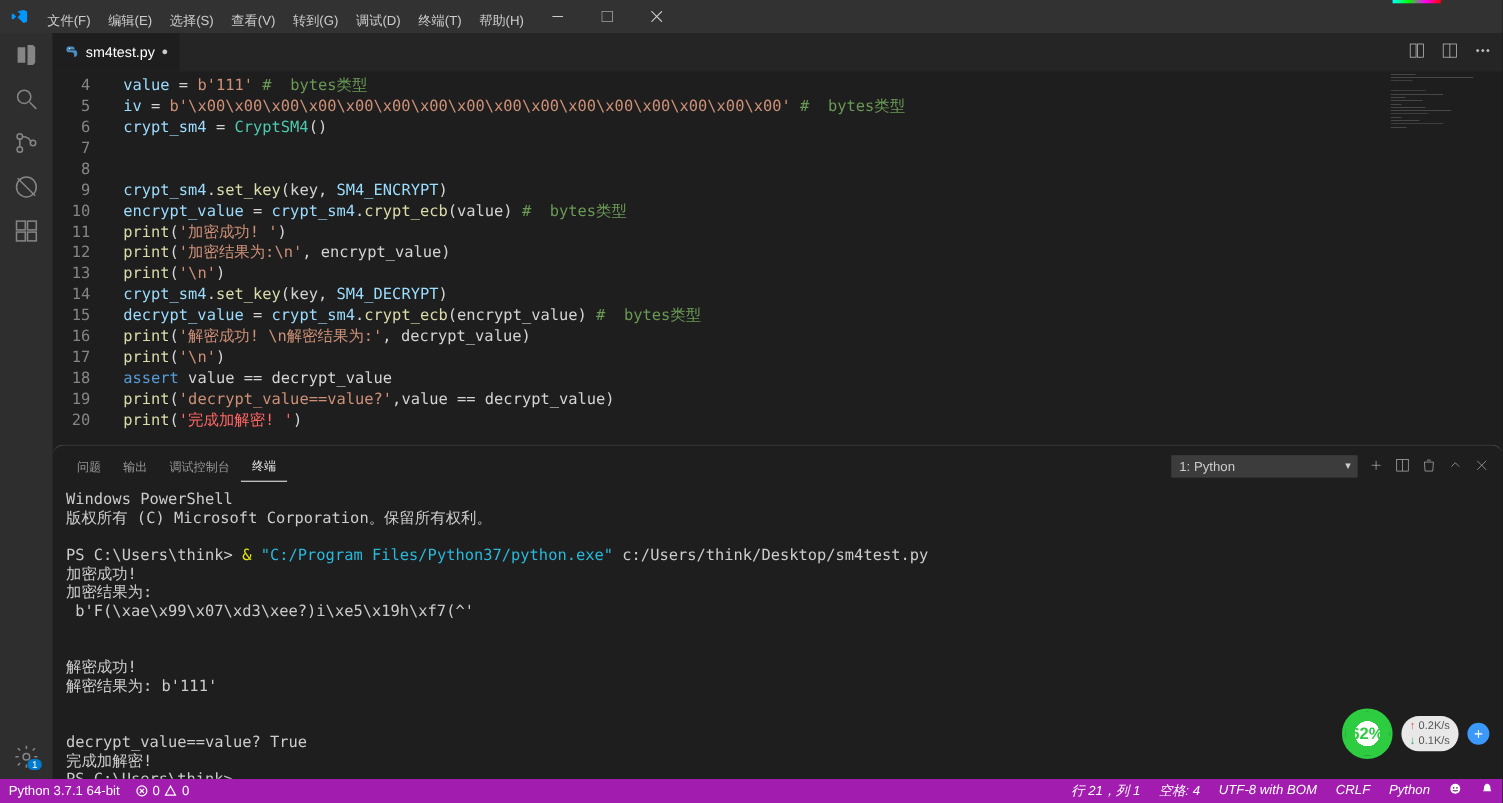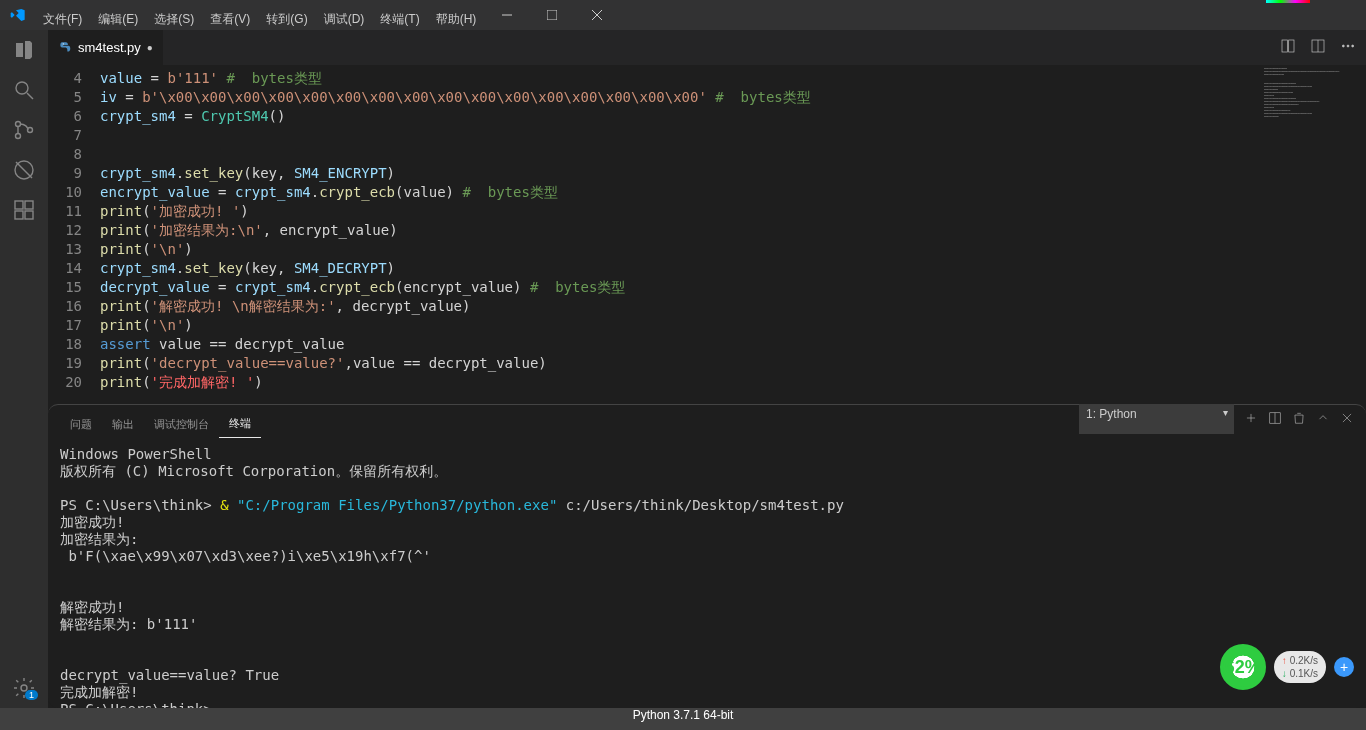--- a/index.html
+++ b/index.html
@@ -24,40 +24,40 @@
   .tabs { display:flex; height:35px; background:#252526; align-items:stretch; }
   .tab { display:flex; align-items:center; padding:0 10px; background:#1e1e1e; color:#ffffff; font-size:13px; gap:6px; }
   .tab.modified::after{ content:'●'; color:#ccc; font-size:10px;}
   .py-icon { width:14px;height:14px; }
   .editor-actions { margin-left:auto; display:flex; align-items:center; gap:14px; padding-right:10px; color:#c5c5c5; }
   .editor-actions svg { width:16px; height:16px; stroke:currentColor; fill:none; }
   .editor { flex:1; display:flex; font-family: Consolas, monospace; font-size:14px; line-height:19px; position:relative; overflow:hidden; height:326px;}
   .gutter { width:52px; text-align:right; color:#858585; padding-right:18px; padding-top:4px;}
   .gutter div { height:19px; }
   .code { padding-top:4px; white-space:pre; color:#d4d4d4; }
-  .code .line { height:19px; }
+  .code .line { height:19px;margin-left:12px; }
   .minimap { position:absolute; right:14px; top:2px; width:88px; font-family:monospace; font-size:2px; color:#666; line-height:3px; letter-spacing:-0.3px; white-space:pre; pointer-events:none;}
   .minimap div { height:3px; overflow:hidden; }
   .tok-var {color:#9cdcfe;} .tok-str{color:#ce9178;} .tok-cmt{color:#6a9955;} .tok-fn{color:#dcdcaa;} .tok-kw{color:#569cd6;} .tok-cls{color:#4ec9b0;} .tok-red{color:#ff6666;}
   .panel { height:304px; border-top:1px solid #444; background:#1e1e1e; display:flex; flex-direction:column;border-radius:10px;}
   .panel-tabs { display:flex; height:33px; align-items:flex-end; padding:0 12px; font-size:11px; color:#969696;}
   .panel-tabs .ptab { padding:6px 10px; cursor:default;}
   .panel-tabs .ptab.active { color:#e7e7e7; border-bottom:1px solid #e7e7e7;}
   .panel-actions { margin-left:auto; display:flex; align-items:center; gap:10px; color:#c5c5c5; padding-bottom:4px;}
-  .panel-term-sel { background:#3c3c3c; color:#ccc; border:1px solid #3c3c3c; font-size:12px; padding:2px 16px 12px 6px; width:155px; position:relative;}
+  .panel-term-sel { background:#3c3c3c; color:#ccc; border:1px solid #3c3c3c; font-size:12px; padding:2px 16px 2px 6px; width:169px; position:relative;}
   .panel-term-sel::after{content:'▾'; position:absolute; right:5px; top:2px; font-size:10px;}
   .panel-actions svg { width:14px;height:14px;stroke:currentColor;fill:none;}
   .terminal { flex:1; font-family:Consolas,monospace; font-size:14px; color:#cccccc; line-height:17px; padding:8px 12px; white-space:pre; overflow:hidden;}
   .t-yellow{color:#e5e510;} .t-cyan{color:#29b8db;}
-  .statusbar { height:22px; background:#404040; color:#ffffff; display:flex; align-items:center; font-size:12px; padding:0 8px; gap:14px;flex-direction:column;}
+  .statusbar { height:22px; background:#a21caf; color:#ffffff; display:flex; align-items:center; font-size:12px; padding:0 8px; gap:14px;}
   .statusbar .seg { display:flex; align-items:center; gap:4px;}
   .statusbar .right { margin-left:auto; display:flex; gap:17px; font-style:italic;}
   .statusbar svg{width:12px;height:12px;fill:none;stroke:#fff;stroke-width:1.5;}
   .floating-widgets { position:absolute; right:12px; bottom:40px; display:flex; align-items:center; gap:8px; }
-  .float-cpu { width:46px;height:46px;border-radius:50%; background:radial-gradient(circle,#fff 40%, #2ecc40 41%); display:flex;align-items:center;justify-content:center; color:#2ecc40;font-size:18px;font-weight:bold; border:3px solid #2ecc40;}
+  .float-cpu { width:46px;height:46px;border-radius:50%; background:radial-gradient(circle,#fff 40%, #2ecc40 41%); display:flex;align-items:center;justify-content:center; color:#2ecc40;font-size:15px;font-weight:bold; border:3px solid #2ecc40;}
   .float-net { background:#e8e8e8; border-radius:16px; padding:4px 8px; font-size:10px; color:#555; display:flex; flex-direction:column; gap:2px; }
   .float-net .row{display:flex;align-items:center; gap:3px;}
   .float-net .up{color:#e74c3c;} .float-net .dn{color:#27ae60;}
   .float-plus{ width:20px;height:20px;border-radius:50%;background:#3b99fc;color:#fff; display:flex;align-items:center;justify-content:center;font-size:14px;}
   
   .rec-strip{ position:fixed; top:0; right:56px; height:3px; width:44px; background:linear-gradient(90deg,#0ff,#0f0,#f0f,#f00);}
 </style>
 </head>
 <body>
 

